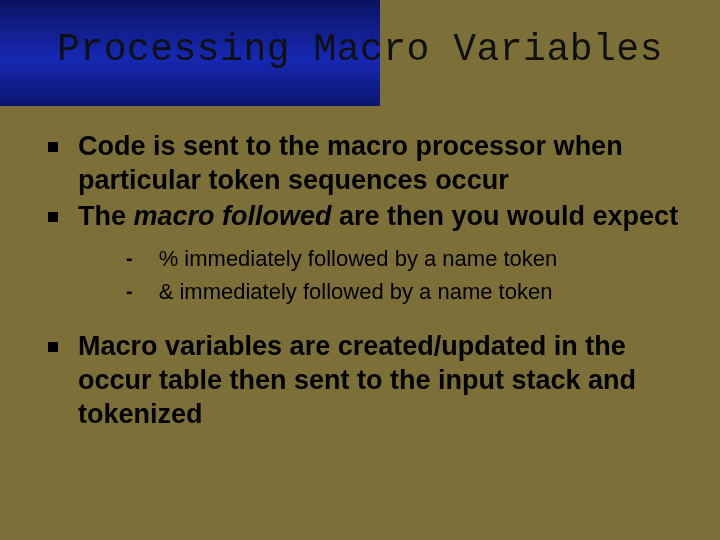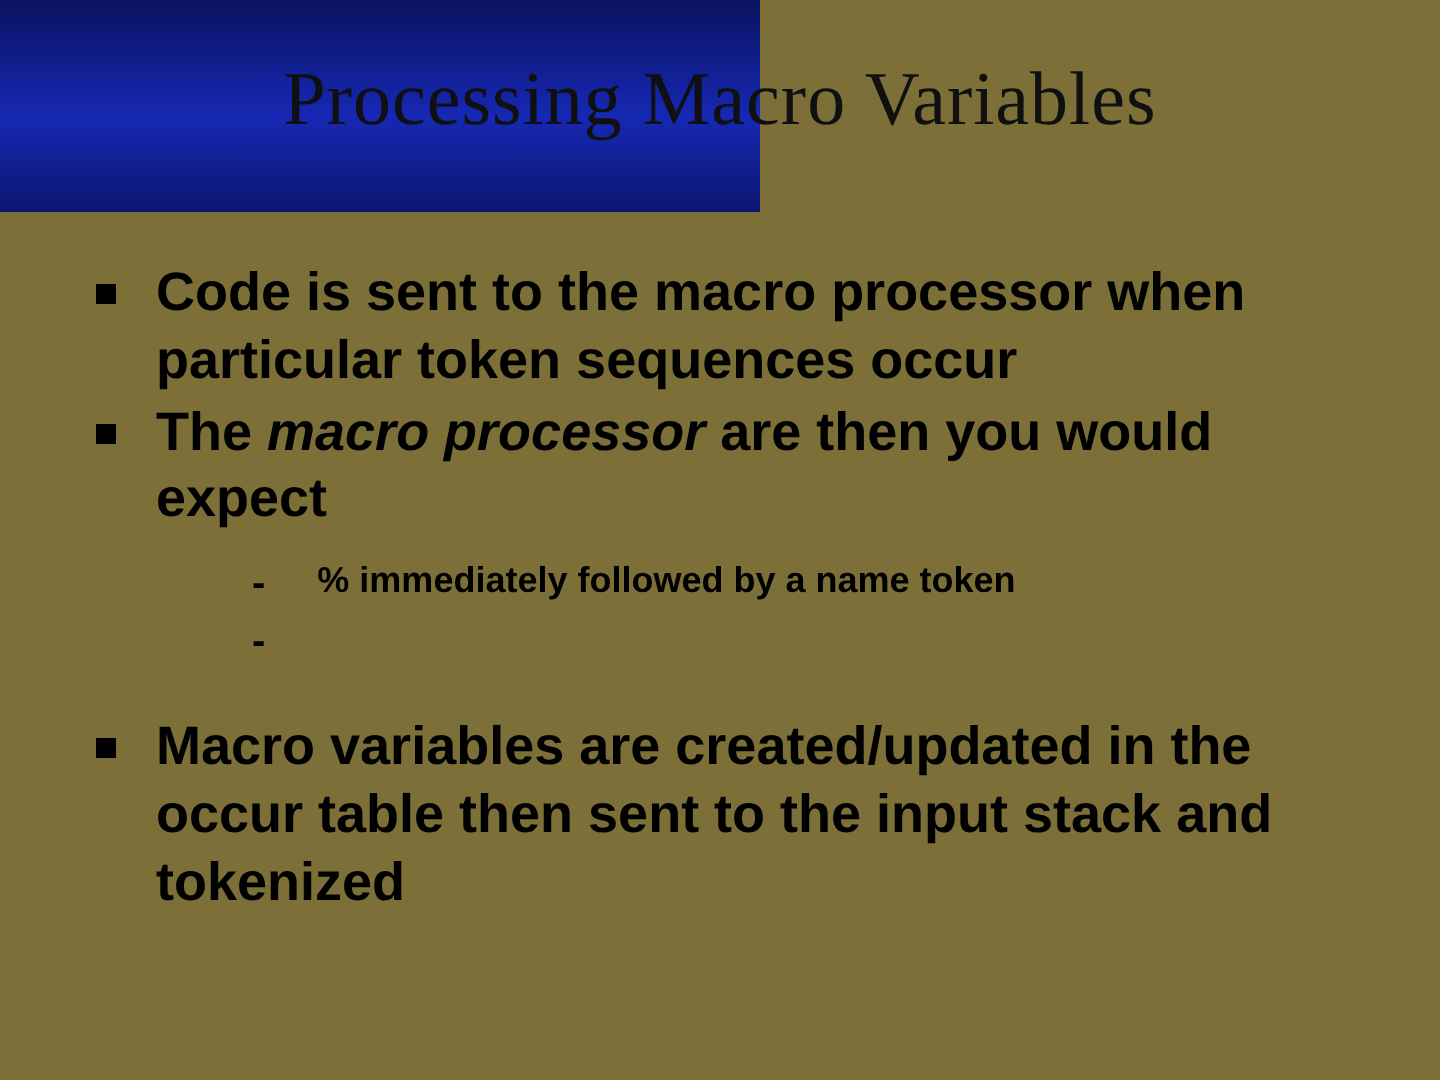--- a/index.html
+++ b/index.html
@@ -13,21 +13,21 @@
     position: absolute;
     top: 0; left: 0;
     width: 380px; height: 106px;
     background: linear-gradient(180deg, #0a1360 0%, #1628b4 55%, #0c1670 100%);
   }
   .title {
     position: absolute;
     top: 28px;
     left: 0; right: 0;
     text-align: center;
-    font-family: Liberation Serif, serif;
+    font-family: Liberation Mono, monospace;
     font-weight: 400;
     font-size: 38px;
     color: #101010;
     letter-spacing: 0.5px;
   }
   .content {
     position: absolute;
     top: 130px;
     left: 48px;
     right: 40px;
@@ -60,22 +60,22 @@
     margin-bottom: 4px;
   }
   .bullet-l2 .marker {
     flex: 0 0 auto;
     font-size: 20px;
     font-weight: 700;
     margin-top: 2px;
     margin-right: 26px;
   }
   .bullet-l2 .text {
-    font-size: 18px;
-    font-weight: 700;
+    font-size: 22px;
+    font-weight: 400;
     line-height: 1.3;
     text-align: center;
   }
   .italic { font-style: italic; }
   .spacer-before-last { height: 10px; }
 </style>
 </head>
 <body>
 
 <div class="title-band"></div>
@@ -84,31 +84,32 @@
 <div class="content">
 
   <div class="bullet-l1">
     <div class="marker"></div>
     <div class="text">Code is sent to the macro processor when particular token sequences occur</div>
   </div>
 
   <div class="bullet-l1">
     <div class="marker"></div>
     <div class="text">
-      <span>The </span><span class="italic">macro processor</span><span> are then you would expect</span>
+      <span>The </span><span class="italic">macro followed</span><span> are then you would expect</span>
     </div>
   </div>
 
   <div class="bullet-l2-wrap">
     <div class="bullet-l2">
       <div class="marker">-</div>
       <div class="text">% immediately followed by a name token</div>
     </div>
     <div class="bullet-l2">
       <div class="marker">-</div>
+      <div class="text">&amp; immediately followed by a name token</div>
     </div>
   </div>
 
   <div class="spacer-before-last"></div>
 
   <div class="bullet-l1">
     <div class="marker"></div>
     <div class="text">Macro variables are created/updated in the occur table then sent to the input stack and tokenized</div>
   </div>
 

